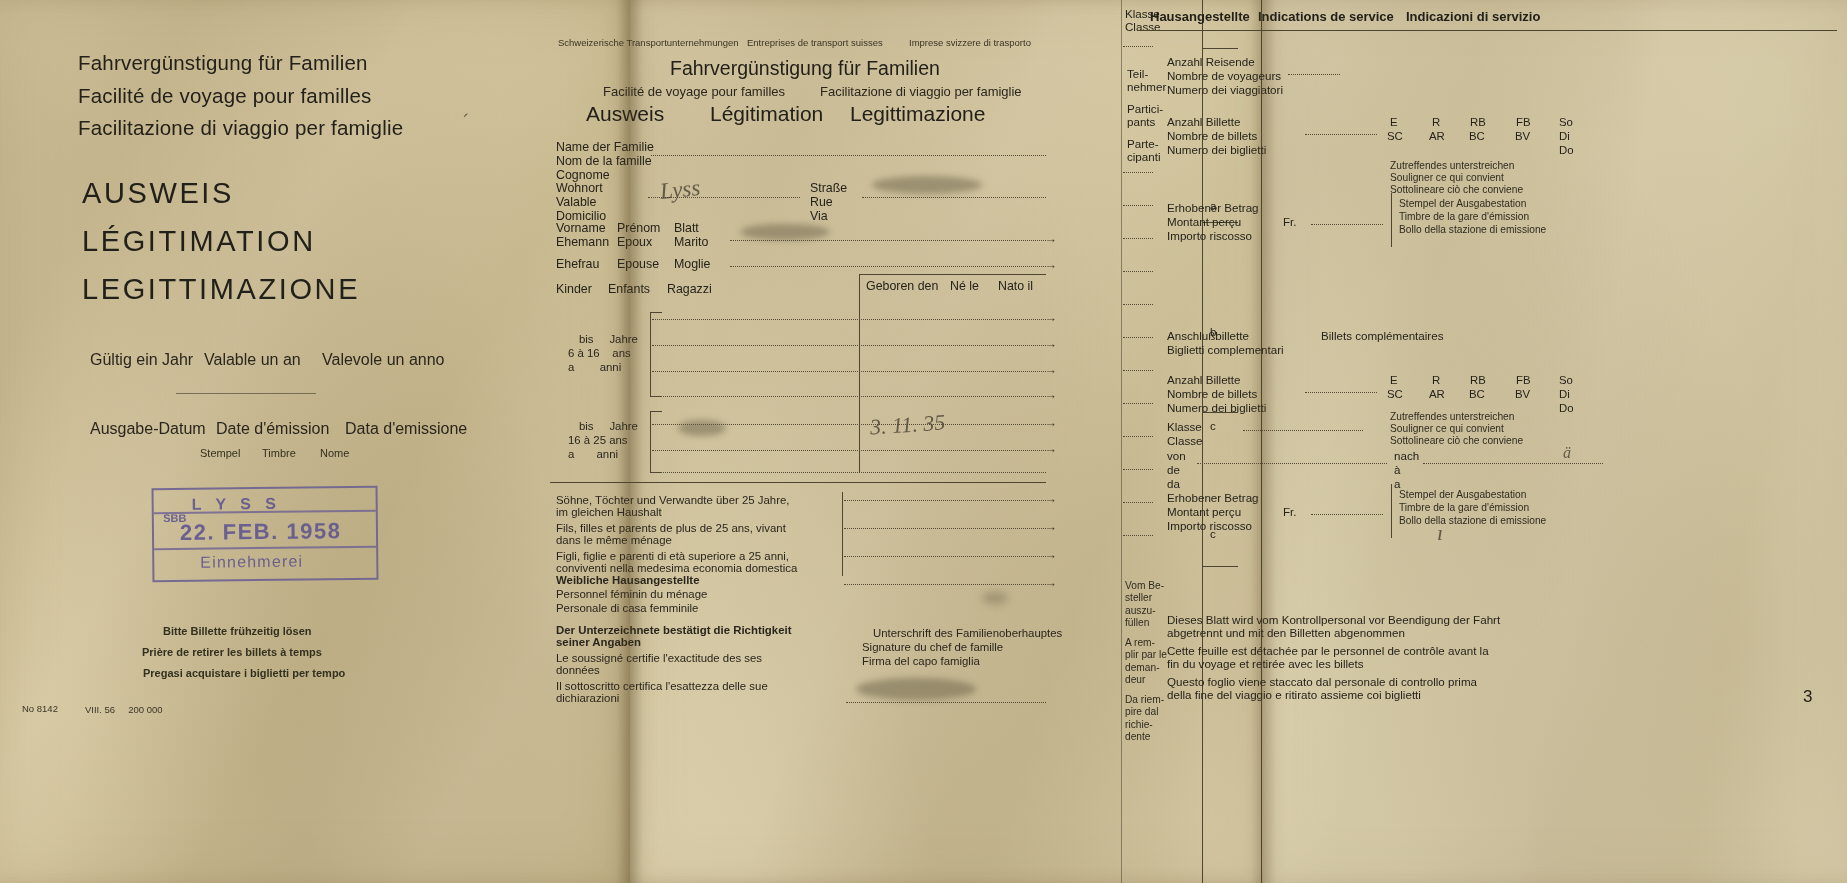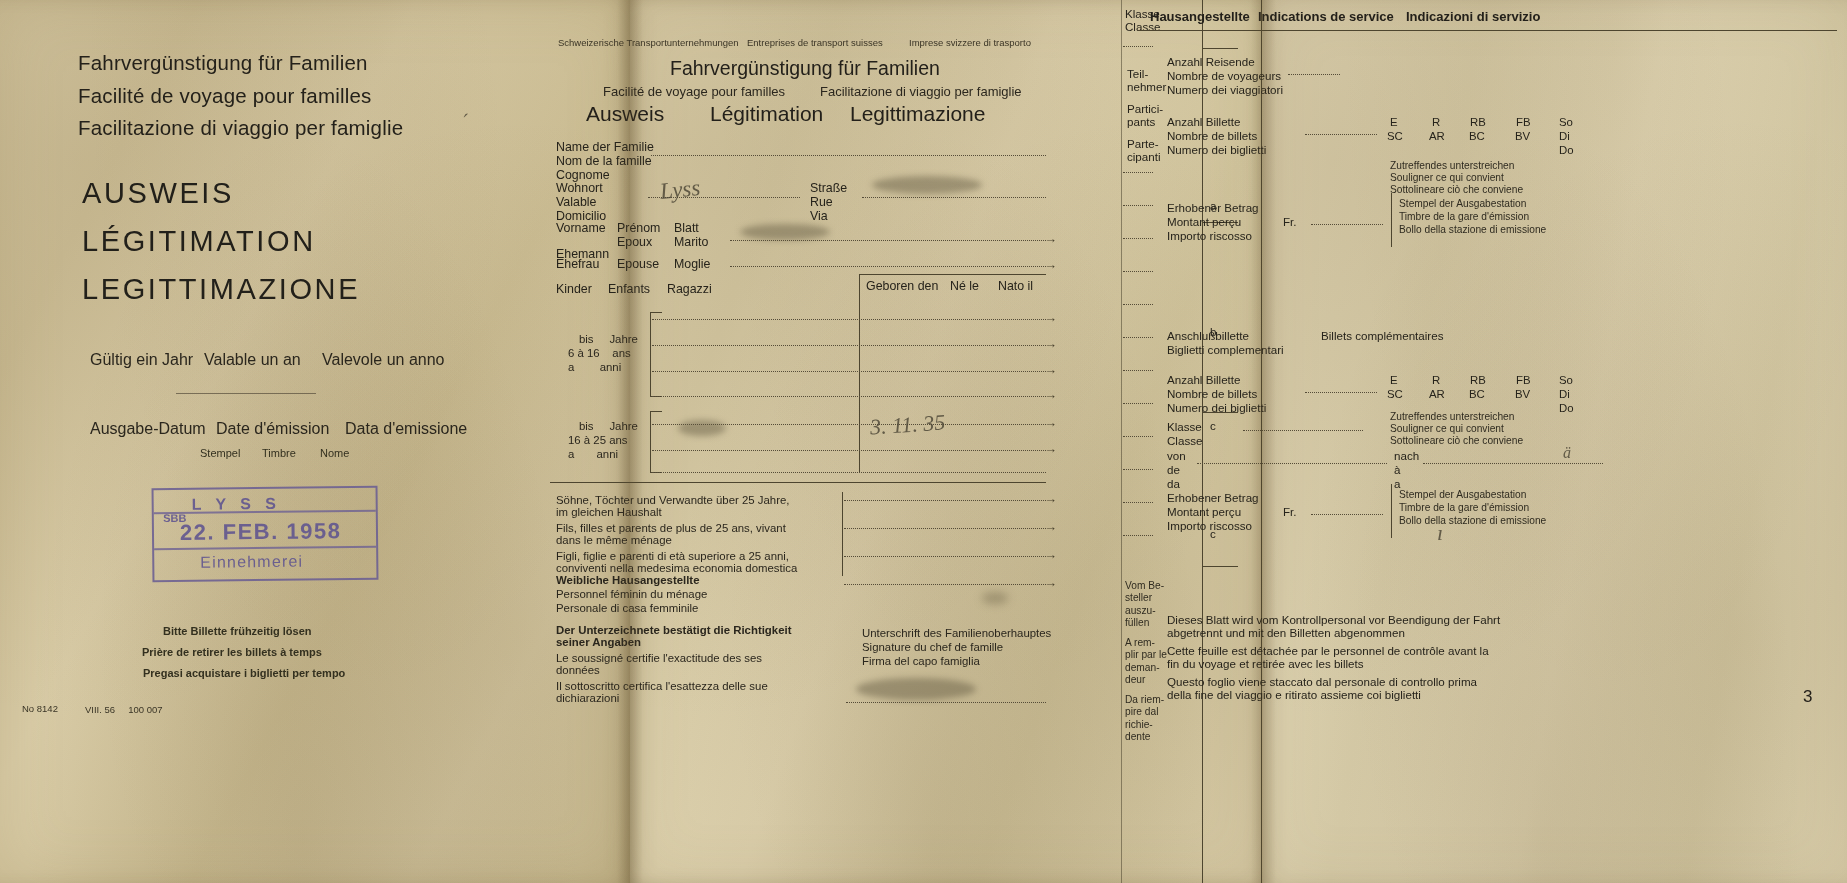--- a/index.html
+++ b/index.html
@@ -108,21 +108,21 @@
       <div class="stamp-txt stamp-lyss">L Y S S</div>
       <div class="stamp-txt stamp-date">22. FEB. 1958</div>
       <div class="stamp-txt stamp-ein">Einnehmerei</div>
     </div>
 
     <div class="t l-small" style="left:163px;top:626px;font-weight:bold;">Bitte Billette frühzeitig lösen</div>
     <div class="t l-small" style="left:142px;top:647px;font-weight:bold;">Prière de retirer les billets à temps</div>
     <div class="t l-small" style="left:143px;top:668px;font-weight:bold;">Pregasi acquistare i biglietti per tempo</div>
 
     <div class="t l-tiny" style="left:22px;top:704px;">No 8142</div>
-    <div class="t l-tiny" style="left:85px;top:705px;">VIII. 56     100 007</div>
+    <div class="t l-tiny" style="left:85px;top:705px;">VIII. 56     200 000</div>
 
     <div class="ink" style="left:462px;top:110px;font-size:20px;transform:rotate(-10deg);">´</div>
   </div>
 
   <div class="panel" id="center-panel">
     <div class="grain"></div>
 
     <div class="t c-tiny" style="left:-72px;top:38px;">Schweizerische Transportunternehmungen</div>
     <div class="t c-tiny" style="left:117px;top:38px;">Entreprises de transport suisses</div>
     <div class="t c-tiny" style="left:279px;top:38px;">Imprese svizzere di trasporto</div>
@@ -148,21 +148,21 @@
 
     <div class="t c-lab" style="left:180px;top:182px;">Straße</div>
     <div class="t c-lab" style="left:180px;top:196px;">Rue</div>
     <div class="t c-lab" style="left:180px;top:210px;">Via</div>
     <div class="dotline" style="left:232px;top:197px;width:184px;"></div>
     <div class="smudge" style="left:242px;top:176px;width:110px;height:18px;"></div>
 
     <div class="t c-lab" style="left:-74px;top:222px;">Vorname</div>
     <div class="t c-lab" style="left:-13px;top:222px;">Prénom</div>
     <div class="t c-lab" style="left:44px;top:222px;">Blatt</div>
-    <div class="t c-lab" style="left:-74px;top:248px;">Ehemann</div>
+    <div class="t c-lab" style="left:-74px;top:236px;">Ehemann</div>
     <div class="t c-lab" style="left:-13px;top:236px;">Epoux</div>
     <div class="t c-lab" style="left:44px;top:236px;">Marito</div>
     <div class="dotline" style="left:100px;top:240px;width:316px;"></div>
     <div class="smudge" style="left:110px;top:224px;width:90px;height:16px;"></div>
     <div class="arrow" style="left:414px;top:231px;">→</div>
 
     <div class="t c-lab" style="left:-74px;top:258px;">Ehefrau</div>
     <div class="t c-lab" style="left:-13px;top:258px;">Epouse</div>
     <div class="t c-lab" style="left:44px;top:258px;">Moglie</div>
     <div class="dotline" style="left:100px;top:266px;width:316px;"></div>
@@ -233,21 +233,21 @@
     <div class="arrow" style="left:414px;top:575px;">→</div>
     <div class="smudge2" style="left:352px;top:592px;width:26px;height:12px;"></div>
 
     <div class="t c-lab-s" style="left: -74px; top: 624px; font-weight: bold; white-space: pre;">Der Unterzeichnete bestätigt die Richtigkeit
 seiner Angaben</div>
     <div class="t c-lab-s" style="left: -74px; top: 652px; white-space: pre;">Le soussigné certifie l'exactitude des ses
 données</div>
     <div class="t c-lab-s" style="left: -74px; top: 680px; white-space: pre;">Il sottoscritto certifica l'esattezza delle sue
 dichiarazioni</div>
 
-    <div class="t c-lab-s" style="left:232px;top:627px;">Unterschrift des Familienoberhauptes</div>
+    <div class="t c-lab-s" style="left:243px;top:627px;">Unterschrift des Familienoberhauptes</div>
     <div class="t c-lab-s" style="left:232px;top:641px;">Signature du chef de famille</div>
     <div class="t c-lab-s" style="left:232px;top:655px;">Firma del capo famiglia</div>
     <div class="dotline" style="left:216px;top:702px;width:200px;"></div>
     <div class="smudge" style="left:226px;top:678px;width:120px;height:22px;"></div>
   </div>
 
   <div class="panel" id="right-panel">
     <div class="grain"></div>
 
     <div class="vline" style="left:-61px;top:0;height:883px;"></div>

